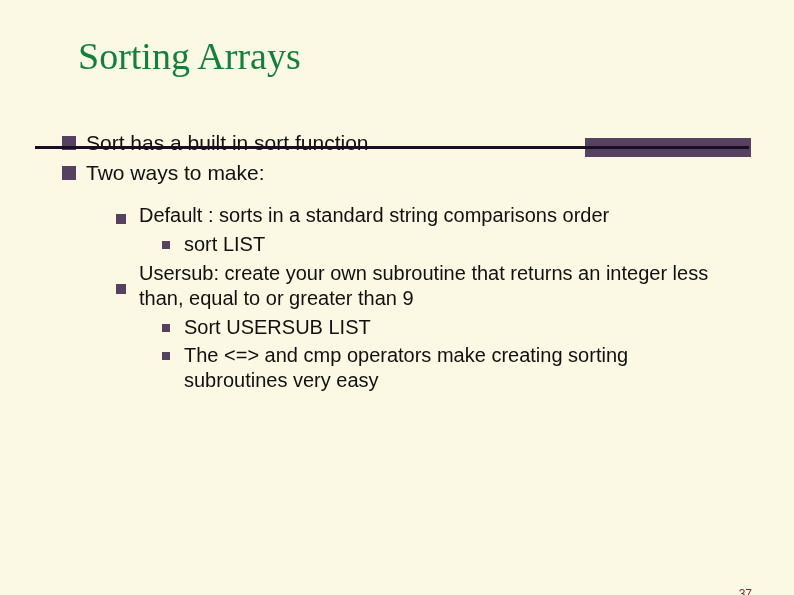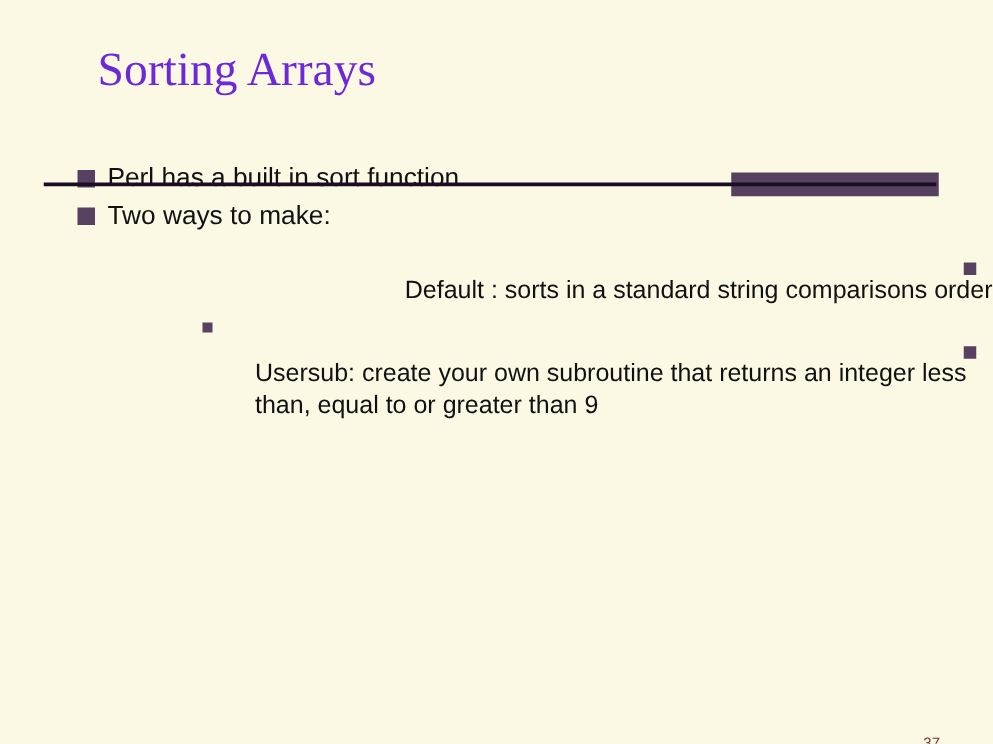--- a/index.html
+++ b/index.html
@@ -13,21 +13,21 @@
   .slide {
     width: 794px;
     height: 595px;
     position: relative;
     padding: 0;
   }
   .title {
     font-family: "Times New Roman", Times, serif;
     font-size: 38px;
     font-weight: 400;
-    color: #6d28d9;
+    color: #15803d;
     margin: 34px 0 0 78px;
   }
   .rule {
     position: absolute;
     top: 112px;
     left: 35px;
     width: 714px;
     height: 3px;
     background: #1a0d24;
   }
@@ -56,23 +56,22 @@
     flex: none;
     margin-top: 6px;
     margin-right: 10px;
   }
   .b2-wrap {
     margin: 16px 0 0 54px;
     font-size: 20px;
   }
   .b2 {
     display: flex;
-    align-items: flex-end;
+    align-items: center;
     margin-bottom: 4px;
-    flex-direction: column;
   }
   .b2 .sq {
     width: 10px;
     height: 10px;
     background: #564260;
     flex: none;
     margin-top: 7px;
     margin-right: 13px;
   }
   .b2 .txt { max-width: 590px; }
@@ -106,40 +105,51 @@
 
 <div class="slide">
   <h1 class="title">Sorting Arrays</h1>
   <div class="rule-accent"></div>
   <div class="rule"></div>
 
   <div class="content">
 
     <div class="b1">
       <span class="sq"></span>
-      <span>Perl has a built in sort function</span>
+      <span>Sort has a built in sort function</span>
     </div>
     <div class="b1">
       <span class="sq"></span>
       <span>Two ways to make:</span>
     </div>
 
     <div class="b2-wrap">
       <div class="b2">
         <span class="sq"></span>
         <span class="txt">Default : sorts in a standard string comparisons order</span>
       </div>
       <div class="b3-wrap">
         <div class="b3">
           <span class="sq"></span>
+          <span class="txt">sort LIST</span>
         </div>
       </div>
 
       <div class="b2">
         <span class="sq"></span>
         <span class="txt">Usersub: create your own subroutine that returns an integer less than, equal to or greater than 9</span>
+      </div>
+      <div class="b3-wrap">
+        <div class="b3">
+          <span class="sq"></span>
+          <span class="txt">Sort USERSUB LIST</span>
+        </div>
+        <div class="b3">
+          <span class="sq"></span>
+          <span class="txt">The &lt;=&gt; and cmp operators make creating sorting subroutines very easy</span>
+        </div>
       </div>
     </div>
 
   </div>
 
   <div class="pagenum">37</div>
 </div>
 
 </body></html>

